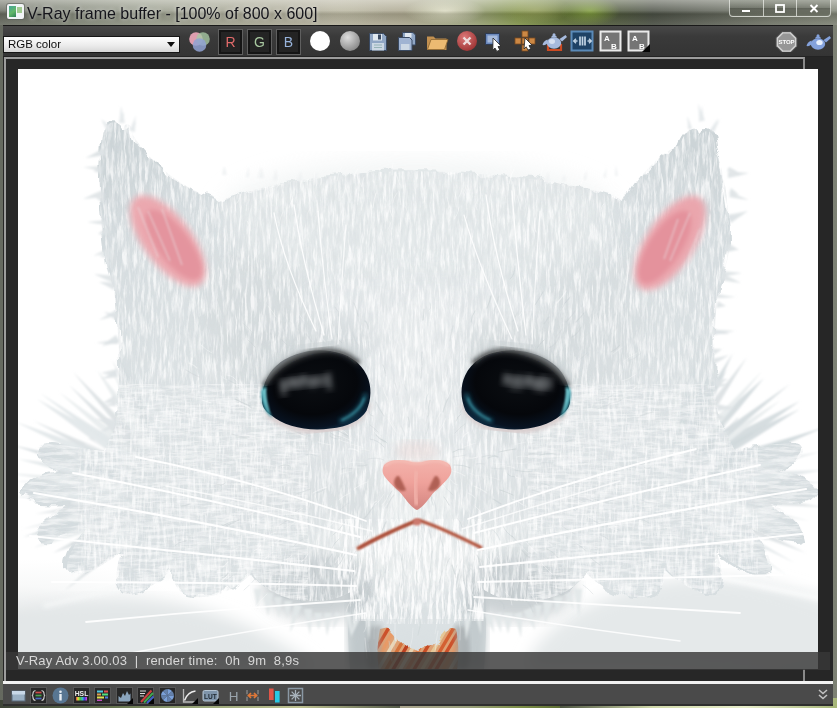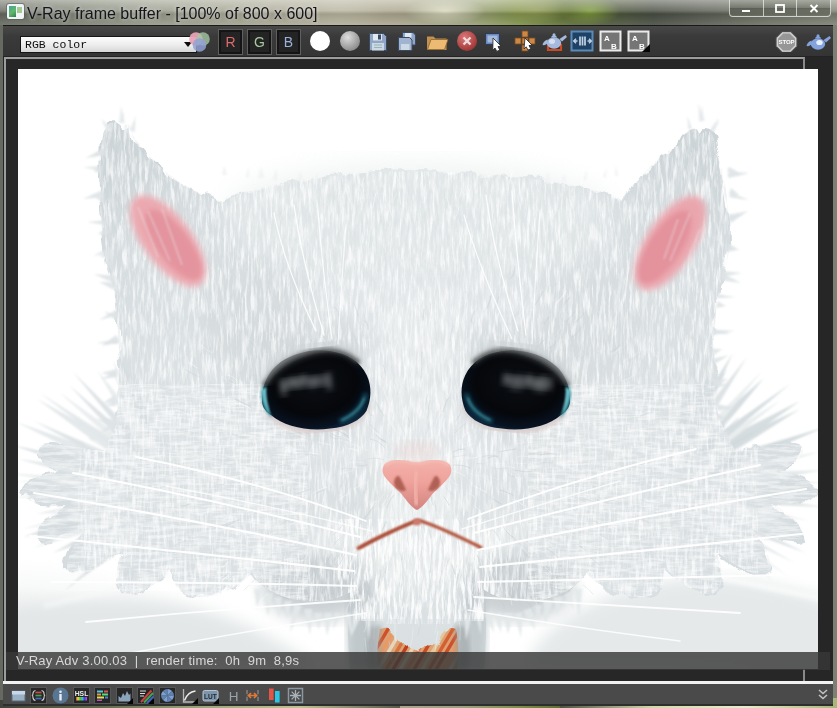--- a/index.html
+++ b/index.html
@@ -18,21 +18,21 @@
 #tbicon i { position:absolute; left:2px; top:2px; width:7px; height:11px; background:linear-gradient(145deg,#4aa890 10%,#62b868 55%,#2e7e58); display:block; }
 #tbicon b { position:absolute; left:10px; top:3px; width:5px; height:6px; background:#a2cc92; display:block; }
 #caps { position:absolute; left:729px; top:-1px; width:102px; height:18px; display:flex; }
 #caps .c { flex:1; border:1px solid rgba(250,252,248,0.65); background:linear-gradient(180deg, rgba(150,155,143,0.5), rgba(84,89,78,0.42) 48%, rgba(44,48,38,0.5) 52%, rgba(120,124,112,0.45)); color:#fff; text-align:center; }
 #caps .c:first-child { border-bottom-left-radius:4px; }
 #caps .c:last-child { border-bottom-right-radius:4px; }
 #caps .c + .c { border-left:none; }
 #caps svg { display:block; margin:4px auto 0; }
 #app { position:absolute; left:3px; top:25px; width:830px; height:681px; background:#262626; }
 #toolbar { position:absolute; left:0px; top:0px; width:830px; height:32px; background:linear-gradient(180deg,#484848,#3a3a3a 35%,#343434); border-top:1px solid #191919; border-bottom:1px solid #232323; }
-#dd { position:absolute; left:17px; top:10px; width:177px; height:17px; background:linear-gradient(180deg,#fdfdfd,#ececec 55%,#d6d6d6); border:1px solid #161616; font-size:11.5px; color:#0d0d0d; padding:1px 4px;font-family:Liberation Mono, monospace; }
+#dd { position:absolute; left:0; top:10px; width:177px; height:17px; background:linear-gradient(180deg,#fdfdfd,#ececec 55%,#d6d6d6); border:1px solid #161616; font-size:11.5px; color:#0d0d0d; padding:1px 4px; }
 #dd .arr { position:absolute; right:4px; top:5px; width:0; height:0; border-left:4.5px solid transparent; border-right:4.5px solid transparent; border-top:5.5px solid #0d0d0d; }
 .ti { position:absolute; }
 #frame { position:absolute; left:1px; top:32px; width:801px; height:624px; background:#272727; border-left:2px solid #9c9c9c; border-top:2px solid #9c9c9c; border-right:2px solid #8a8a8a; }
 #imgarea { position:absolute; left:12px; top:10px; width:800px; height:600px; background:#fff; overflow:hidden; }
 #statusbar { position:absolute; left:0px; top:593px; width:824px; height:18px; background:rgba(56,56,56,0.82); color:#d8d8d8; font-size:13px; line-height:18px; padding-left:10px; letter-spacing:0.2px; }
 #botbar { position:absolute; left:0px; top:656px; width:830px; height:25px; background:#4a4a4a; border-top:3px solid #f2f2f2; border-bottom:2px solid #2e2e2e; }
 .bi { position:absolute; top:3px; width:17px; height:17px; }
 #chev { position:absolute; left:812px; top:4px; }
 </style></head>
 <body>

